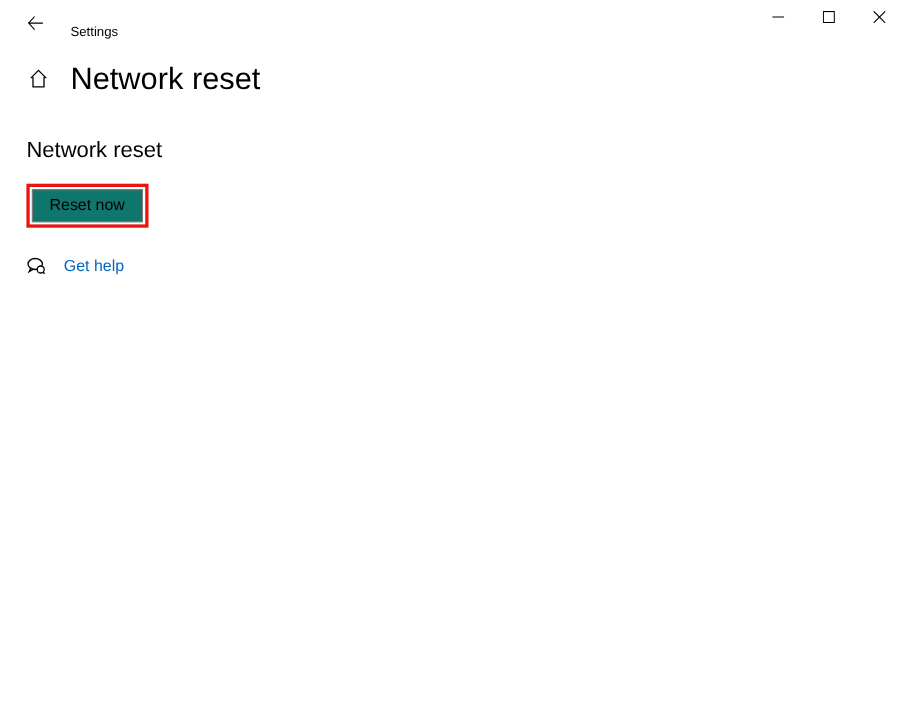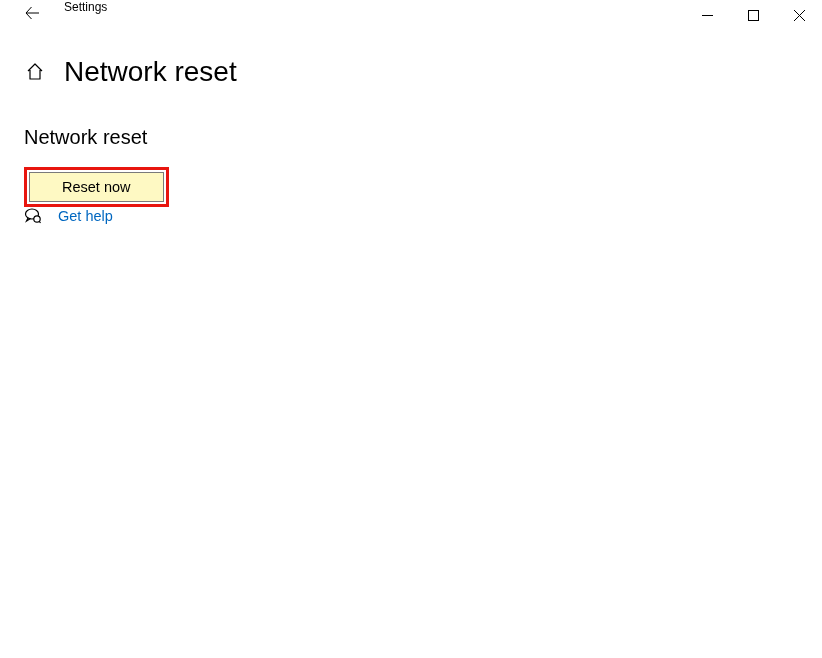--- a/index.html
+++ b/index.html
@@ -10,21 +10,21 @@
     body {
       font-family: "Segoe UI", -apple-system, sans-serif;
       background: #ffffff;
       width: 822px;
       height: 658px;
       overflow: hidden;
       color: #000000;
     }
     .titlebar {
       display: flex;
-      align-items: flex-start;
+      align-items: flex-end;
       height: 36px;
       padding-left: 18px;
     }
     .back-btn {
       width: 28px;
       height: 28px;
       display: flex;
       align-items: center;
       justify-content: center;
       cursor: pointer;
@@ -89,31 +89,32 @@
       font-size: 14.5px;
       color: #000;
       margin-bottom: 28px;
     }
     .highlight-box {
       display: inline-block;
       border: 3px solid #e8160f;
       padding: 2px;
     }
     .reset-btn {
-      background: #fef9c3;
+      background: #0f766e;
       border: 1px solid #7a7a7a;
-      padding: 6px 32px;
+      padding: 6px 15px;
       font-size: 14.5px;
       font-family: inherit;
       cursor: pointer;
       color: #000;
     }
     .help-row {
       display: flex;
       align-items: center;
+      margin-top: 26px;
     }
     .help-icon {
       width: 18px;
       height: 18px;
       display: flex;
       align-items: center;
       justify-content: center;
       margin-right: 16px;
     }
     .help-link {

